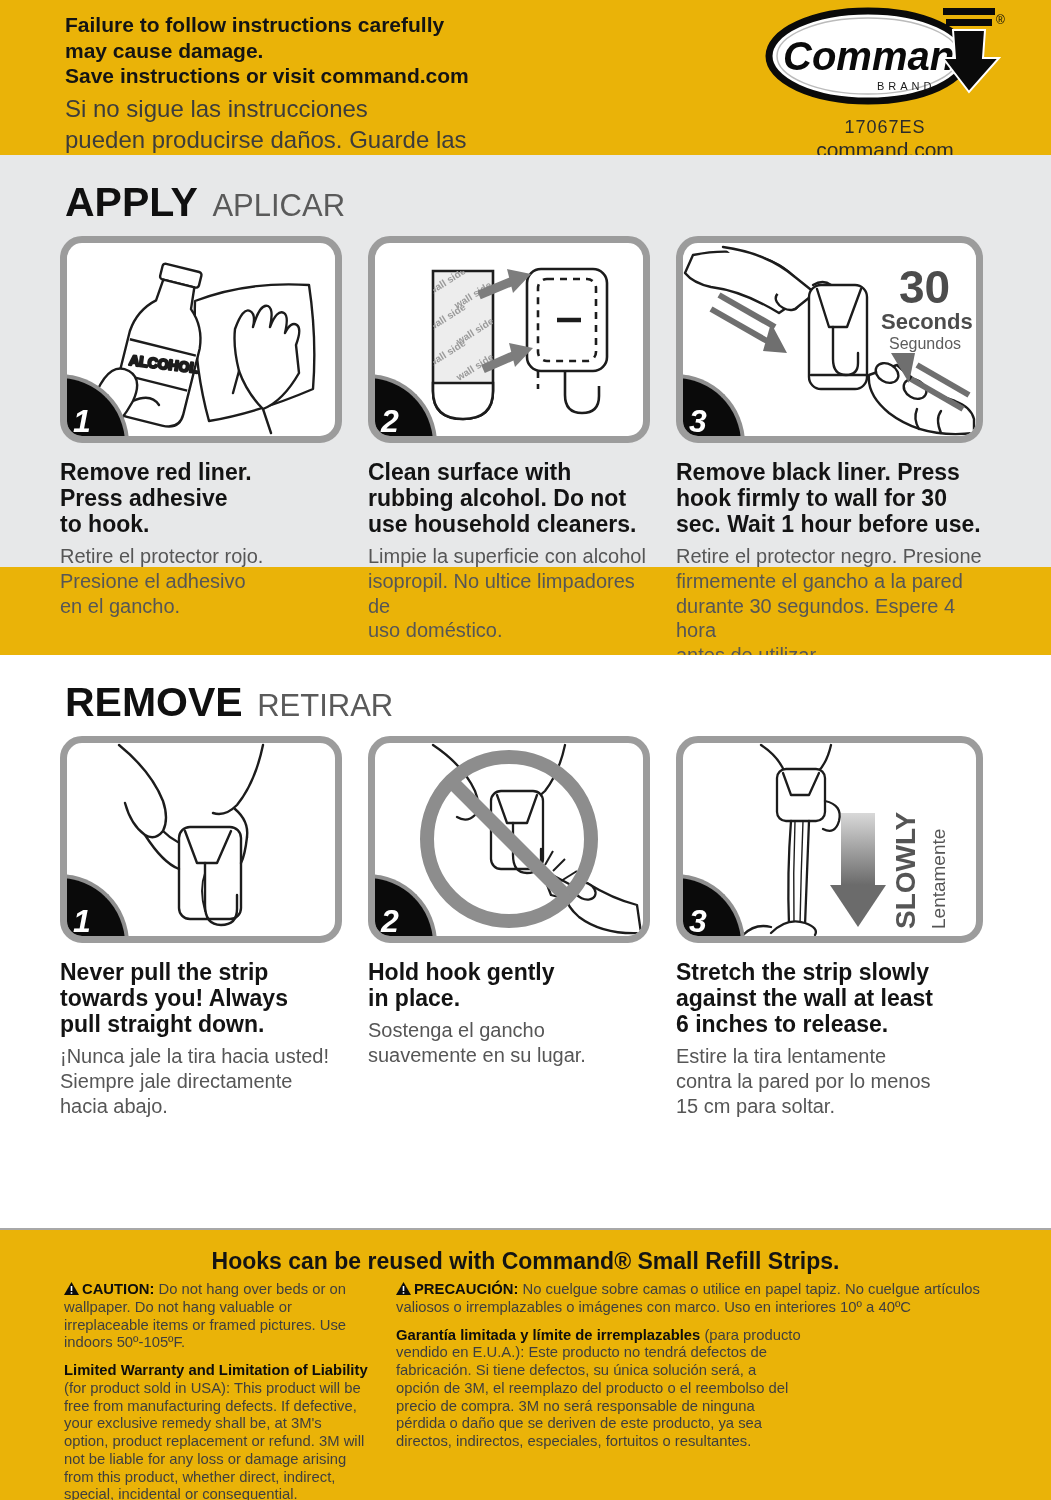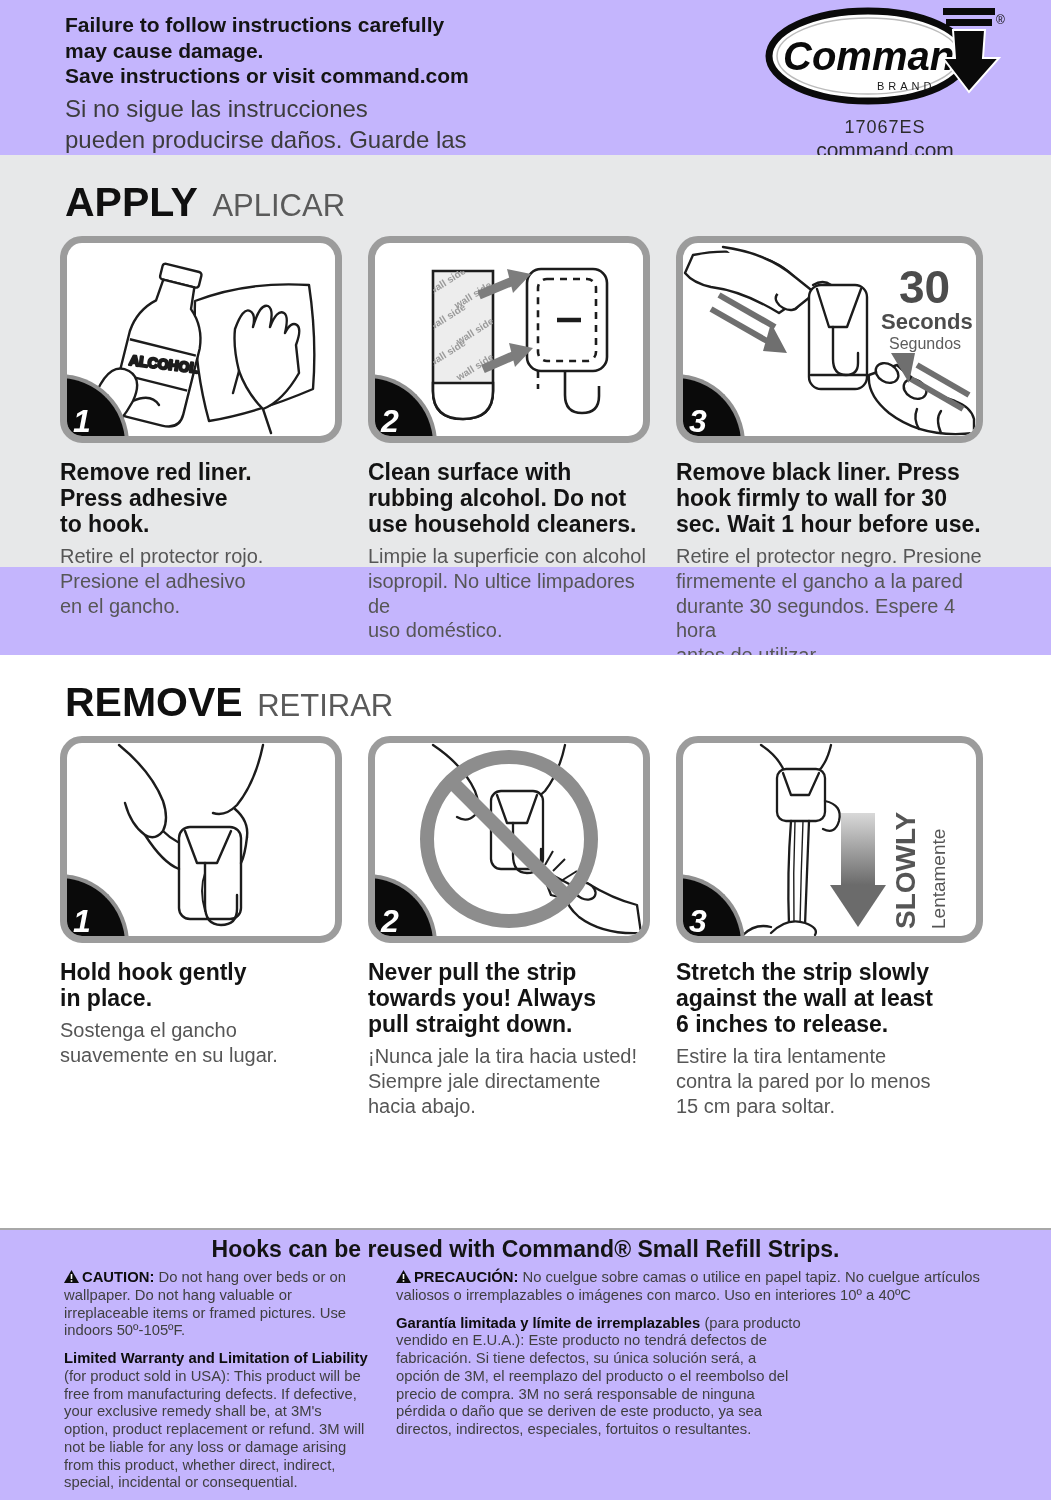--- a/index.html
+++ b/index.html
@@ -1,16 +1,16 @@
 <!DOCTYPE html>
 <html><head>
 <meta charset="utf-8">
 <style>
   html,body{margin:0;padding:0;background:#fff;}
-  .page{position:relative;width:1051px;height:1500px;background:#c4b5fd;overflow:hidden;
+  .page{position:relative;width:1051px;height:1500px;background:#eab308;overflow:hidden;
         font-family:"Liberation Sans",sans-serif;color:#111;}
 
   
   .hdr{position:absolute;top:12px;left:65px;width:620px;}
   .hdr-en{font-size:21px;font-weight:bold;line-height:1.22;color:#141414;white-space:pre-line;}
   .hdr-es{font-size:24px;color:#3c3c3c;line-height:1.3;white-space:pre-line;margin-top:4px;}
 
   .logo-wrap{position:absolute;top:6px;left:765px;width:240px;text-align:center;}
   .logo-model{font-size:18px;color:#2b2b2b;letter-spacing:1px;margin-top:2px;}
   .logo-site{font-size:21px;color:#2b2b2b;margin-top:0;}
@@ -34,21 +34,21 @@
               font-style:italic;font-family:"Liberation Sans",sans-serif;}
 
   .cap-grid{display:grid;grid-template-columns:282px 282px 307px;column-gap:26px;
             padding:8px 0 0 60px;}
   .cap-en{font-size:23px;font-weight:bold;line-height:1.13;color:#131313;
           white-space:pre-line;margin:8px 0 7px;}
   .cap-es{font-size:20px;color:#565656;line-height:1.24;white-space:pre-line;margin:0;}
 
   
   .footer{position:absolute;top:1228px;left:0;width:1051px;border-top:2px solid #a8a8a8;}
-  .reuse-en{text-align:center;font-size:23px;font-weight:bold;color:#141414;margin:6px 0 4px;}
+  .reuse-en{text-align:center;font-size:23px;font-weight:bold;color:#141414;margin:18px 0 4px;}
   .reuse-es{text-align:center;font-size:21px;color:#4e4e4e;margin:0 0 10px;}
   .cols{display:flex;padding:2px 58px 0 64px;gap:26px;}
   .col-l{width:306px;flex:none;}
   .col-r{flex:1;}
   .fineprint{font-size:14.8px;color:#3f3f3f;line-height:1.2;}
   .fineprint p{margin:0 0 10px;}
   .fp-label{font-weight:bold;color:#0d0d0d;}
   .warn-ic{display:inline-block;vertical-align:-1px;margin-right:3px;}
   .garantia{max-width:405px;}
 
@@ -296,32 +296,32 @@
           <text transform="translate(262,186) rotate(-90)" font-size="19" fill="#555555">Lentamente</text>
         </svg>
         <div class="badge">
           <span>3</span>
         </div>
       </div>
     </div>
 
     <div class="cap-grid">
       <div>
-        <p class="cap-en">Hold hook gently
-in place.</p>
-        <p class="cap-es">Sostenga el gancho
-suavemente en su lugar.</p>
-      </div>
-      <div>
         <p class="cap-en">Never pull the strip
 towards you! Always
 pull straight down.</p>
         <p class="cap-es">¡Nunca jale la tira hacia usted!
 Siempre jale directamente
 hacia abajo.</p>
+      </div>
+      <div>
+        <p class="cap-en">Hold hook gently
+in place.</p>
+        <p class="cap-es">Sostenga el gancho
+suavemente en su lugar.</p>
       </div>
       <div>
         <p class="cap-en">Stretch the strip slowly
 against the wall at least
 6 inches to release.</p>
         <p class="cap-es">Estire la tira lentamente
 contra la pared por lo menos
 15 cm para soltar.</p>
       </div>
     </div>

